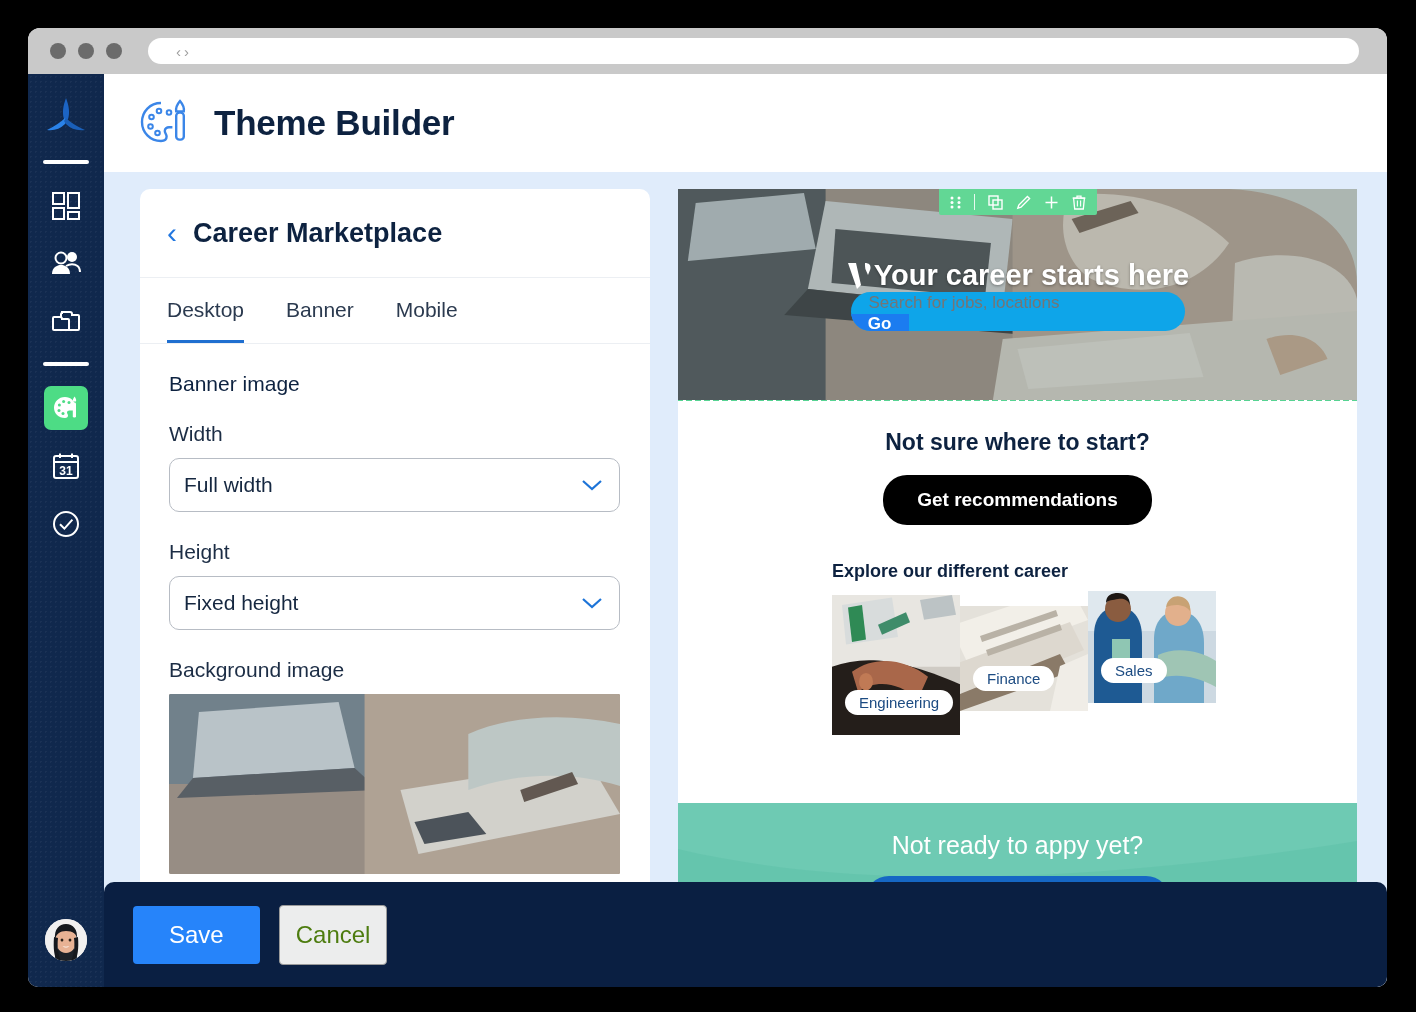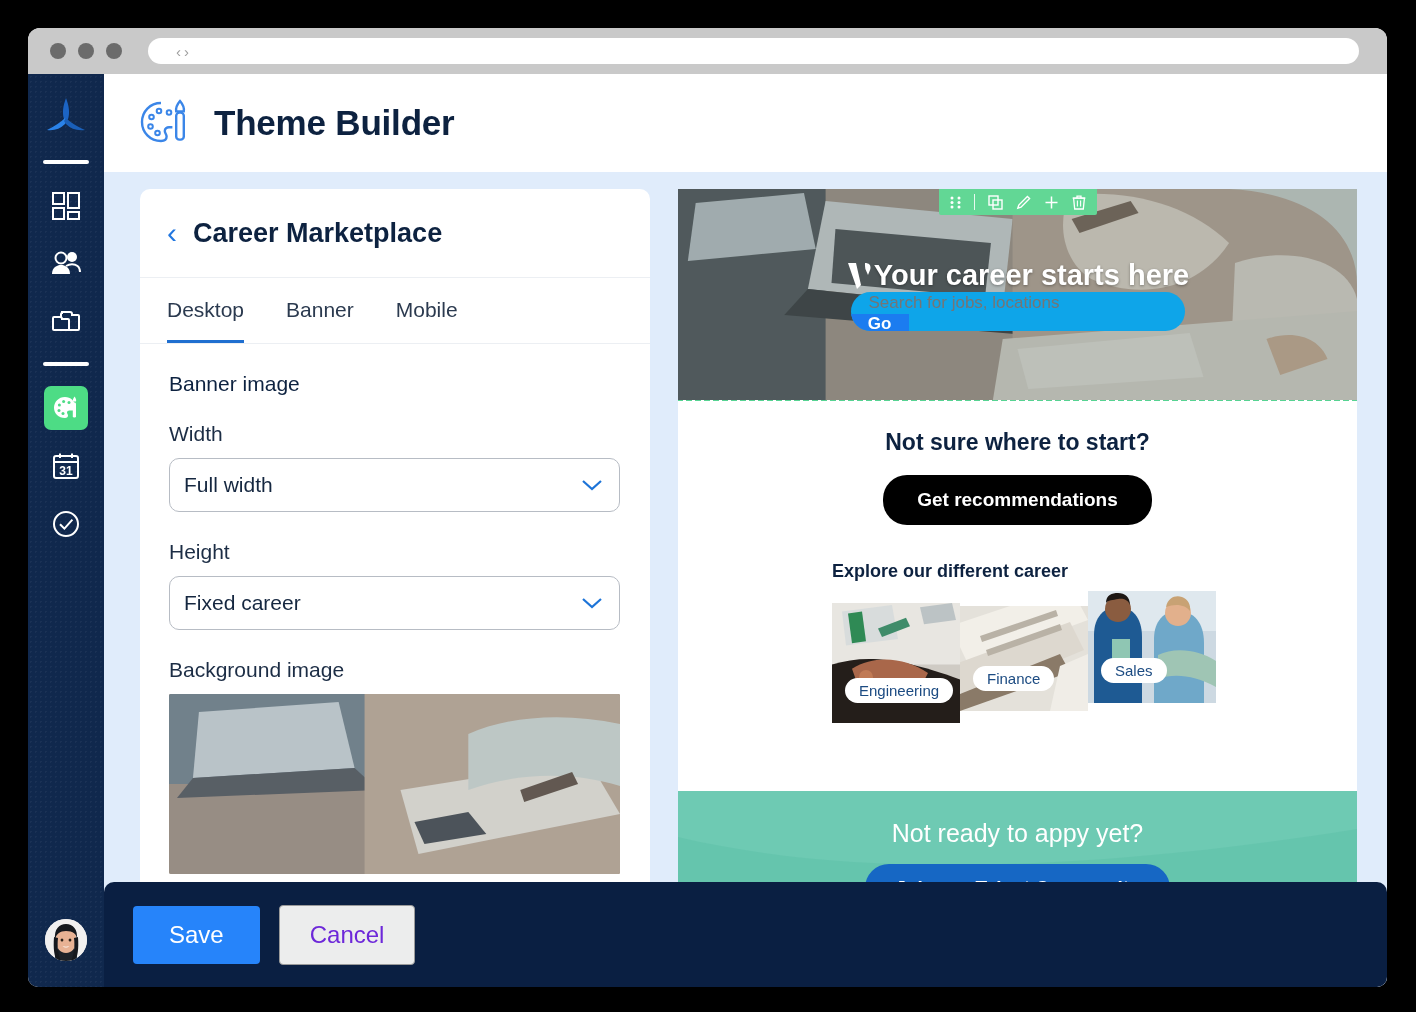--- a/index.html
+++ b/index.html
@@ -145,22 +145,22 @@
   
   #action-bar{
     position:absolute;left:0;right:0;bottom:0;height:105px;background:#0a1f42;
     border-radius:10px 10px 0 0;display:flex;align-items:center;padding-left:29px;gap:19px;z-index:20;
   }
   #save-button{
     background:#2684fa;color:#ffffff;font-size:24px;border:none;border-radius:4px;
     padding:15px 36px;font-family:"Liberation Sans",sans-serif;
   }
   #cancel-button{
-    background:#eceded;color:#6d28d9;font-size:24px;border:1px solid #9a9a9a;border-radius:4px;
-    padding:15px 30px;font-family:"Liberation Sans",sans-serif;
+    background:#eceded;color:#4d7c0f;font-size:24px;border:1px solid #9a9a9a;border-radius:4px;
+    padding:15px 16px;font-family:"Liberation Sans",sans-serif;
   }
 </style>
 </head>
 <body>
 
 <div id="browser-window">
 
   <div id="browser-chrome">
     <span class="dot"></span>
     <span class="dot"></span>
@@ -288,21 +288,21 @@
             <div class="field-label">Width</div>
             <div class="select-box">
               <span class="select-value">Full width</span>
               <svg class="caret" viewBox="0 0 22 12">
                 <path d="M2 2 L11 10 L20 2" fill="none" stroke="#1d74d8" stroke-width="2.2"></path>
               </svg>
             </div>
 
             <div class="field-label">Height</div>
             <div class="select-box">
-              <span class="select-value">Fixed career</span>
+              <span class="select-value">Fixed height</span>
               <svg class="caret" viewBox="0 0 22 12">
                 <path d="M2 2 L11 10 L20 2" fill="none" stroke="#1d74d8" stroke-width="2.2"></path>
               </svg>
             </div>
 
             <div class="field-label">Background image</div>
             <div id="bg-thumb">
               <svg width="100%" height="100%" viewBox="0 0 452 180" preserveAspectRatio="none">
                 <rect width="452" height="180" fill="#9e8d7f"></rect>
                 <path d="M0 0 H200 V90 H0 Z" fill="#6d7e88"></path>
@@ -389,21 +389,21 @@
             </div>
 
             <div class="cta-wrap">
               <div id="cta-heading">Not sure where to start?</div>
               <div id="cta-button">Get recommendations</div>
             </div>
 
             <div id="areas-section">
               <div id="areas-heading">Explore our different career</div>
               <div id="areas-row">
-                <div class="area-card" style="height:120px;margin-top:12px">
+                <div class="area-card" style="height:140px;margin-top:4px">
                   <svg class="ph" width="100%" height="100%" viewBox="0 0 128 113" preserveAspectRatio="none">
                     <rect width="128" height="113" fill="#cfcbc4"></rect>
                     <path d="M0 0 H128 V58 H0 Z" fill="#e8e6e1"></path>
                     <path d="M10 8 L60 2 L66 34 L14 40 Z" fill="#d8dcdc"></path>
                     <path d="M16 10 L30 8 L34 36 L20 38 Z" fill="#2f8a55"></path>
                     <path d="M46 24 L74 14 L78 22 L50 32 Z" fill="#3f8c6a"></path>
                     <path d="M0 58 C34 48 70 52 128 72 L128 113 L0 113 Z" fill="#241e1a"></path>
                     <path d="M20 62 C44 48 74 52 96 66 L86 84 C66 70 44 68 26 78 Z" fill="#a9674a"></path>
                     <circle cx="34" cy="70" r="7" fill="#c07a55"></circle>
                     <path d="M88 4 L120 0 L124 16 L92 20 Z" fill="#bcc3c5"></path>

